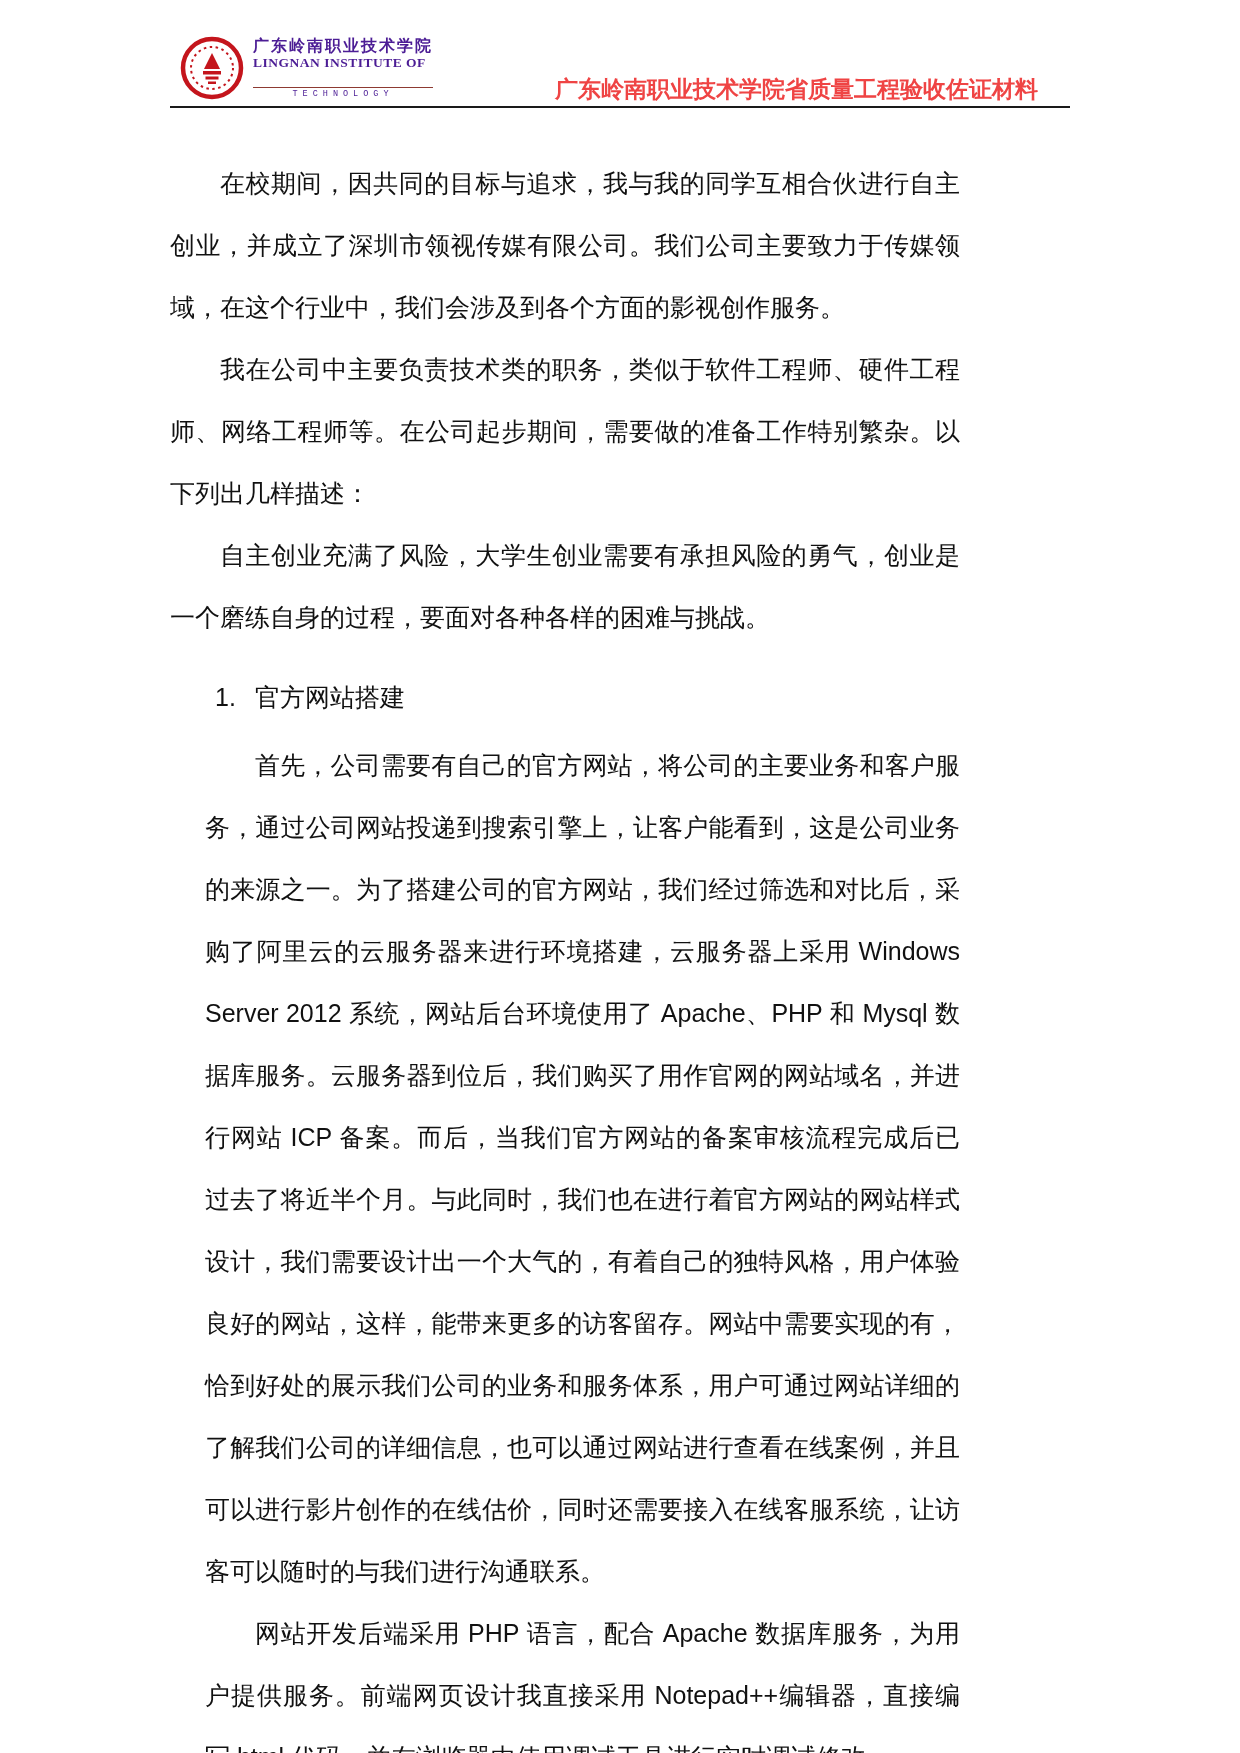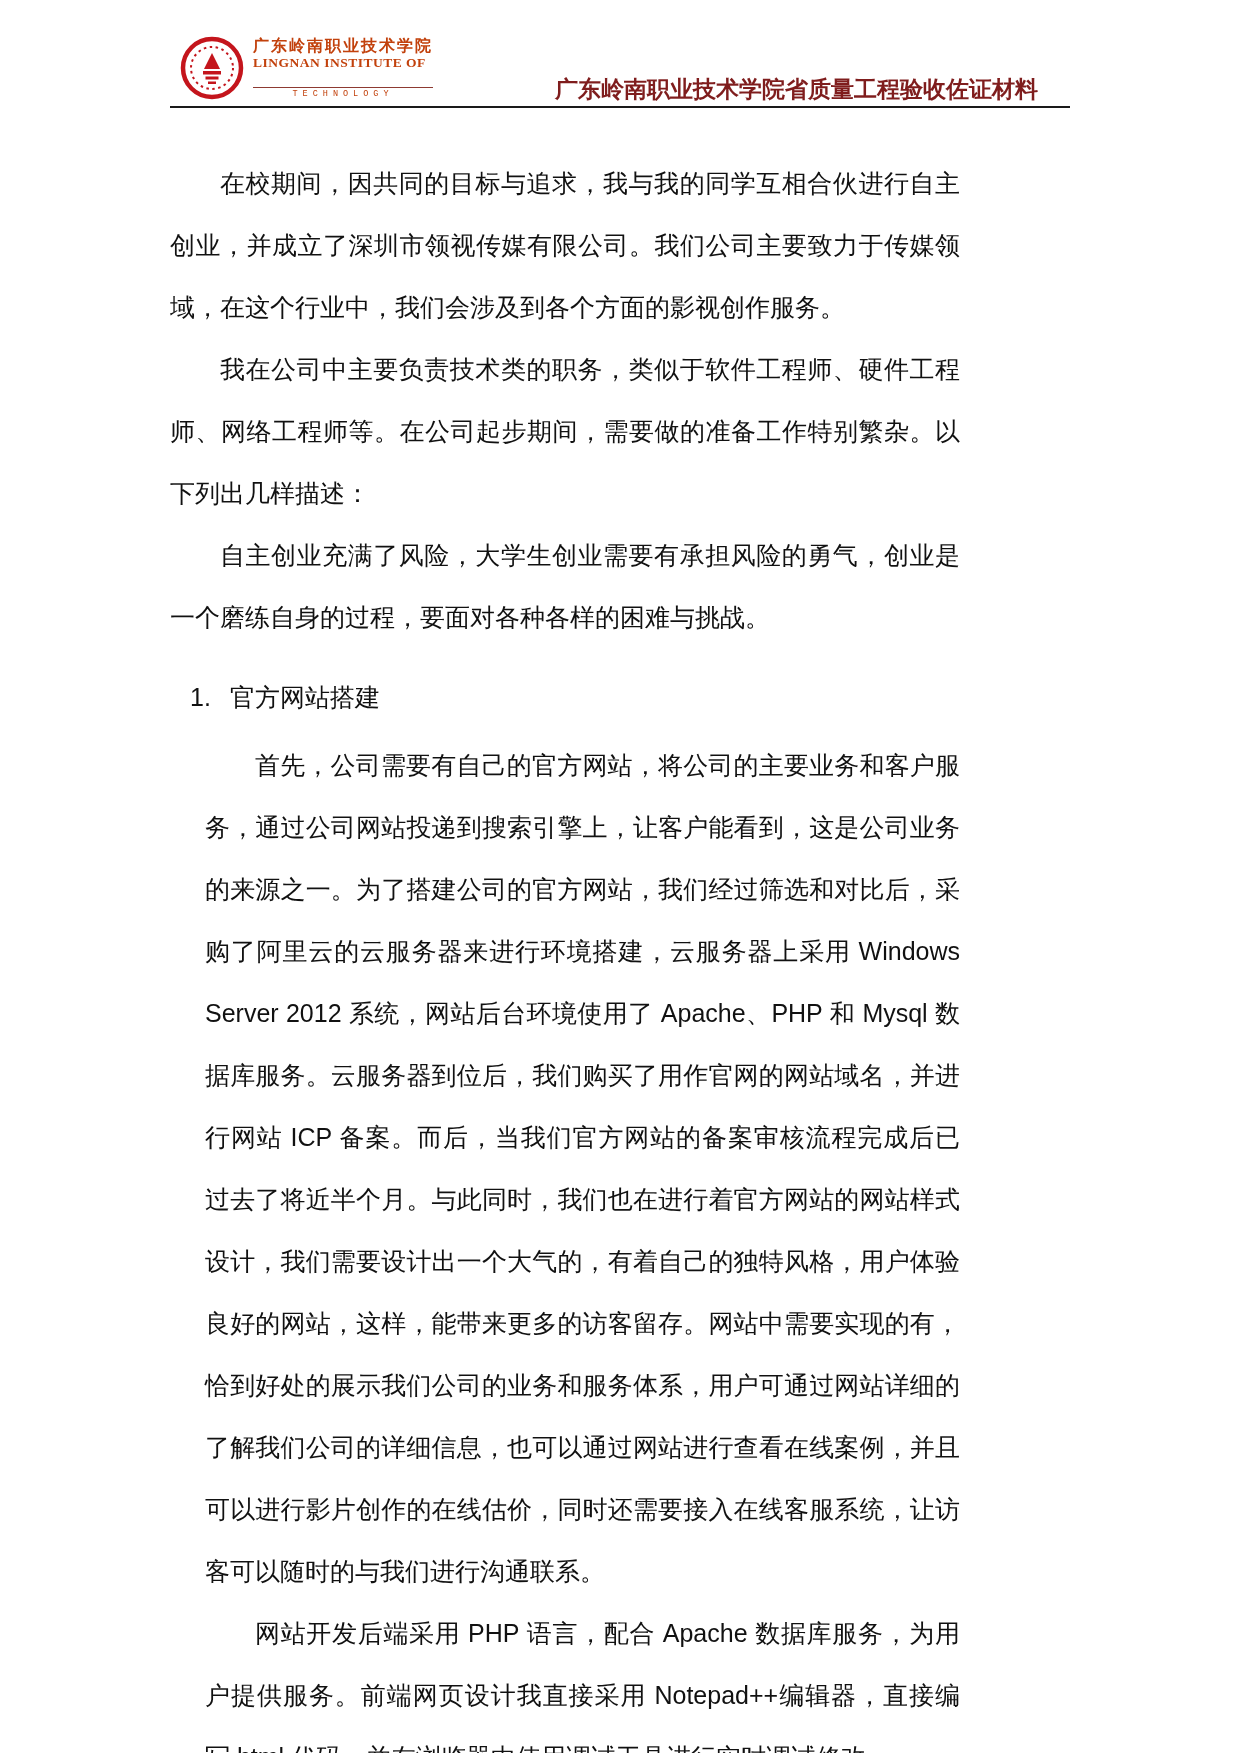--- a/index.html
+++ b/index.html
@@ -24,21 +24,21 @@
   }
   .logo {
     position: absolute;
     left: 10px;
     top: 6px;
     display: flex;
     align-items: center;
     gap: 9px;
   }
   .seal { width: 64px; height: 64px; display: block; }
-  .logo-text { color: #c2410c; line-height: 1.15; }
+  .logo-text { color: #4c1d95; line-height: 1.15; }
   .logo-cn {
     font-size: 16px;
     font-weight: bold;
     letter-spacing: 2px;
     white-space: nowrap;
   }
   .logo-en1 {
     font-family: "Liberation Serif", "DejaVu Serif", serif;
     font-size: 13.5px;
     font-weight: bold;
@@ -54,39 +54,39 @@
     text-align: center;
     padding-top: 2px;
     white-space: nowrap;
   }
   .header-title {
     position: absolute;
     right: 32px;
     bottom: 1px;
     font-size: 23px;
     font-weight: bold;
-    color: #7f1d1d;
+    color: #ef4444;
     white-space: nowrap;
   }
 
   
   .page-body {
     position: absolute;
     left: 170px;
     top: 152px;
     width: 790px;
     font-size: 25px;
     line-height: 62px;
     text-align: justify;
   }
   .para { margin: 0; }
   .indent { text-indent: 2em; }
   .sub { margin-left: 35px; }
   .list-item {
-    margin-left: 20px;
+    margin-left: 45px;
     margin-top: 18px;
     margin-bottom: 6px;
   }
   .list-num { display: inline-block; width: 40px; }
 
   
   .page-footer {
     position: absolute;
     left: 170px;
     width: 790px;

